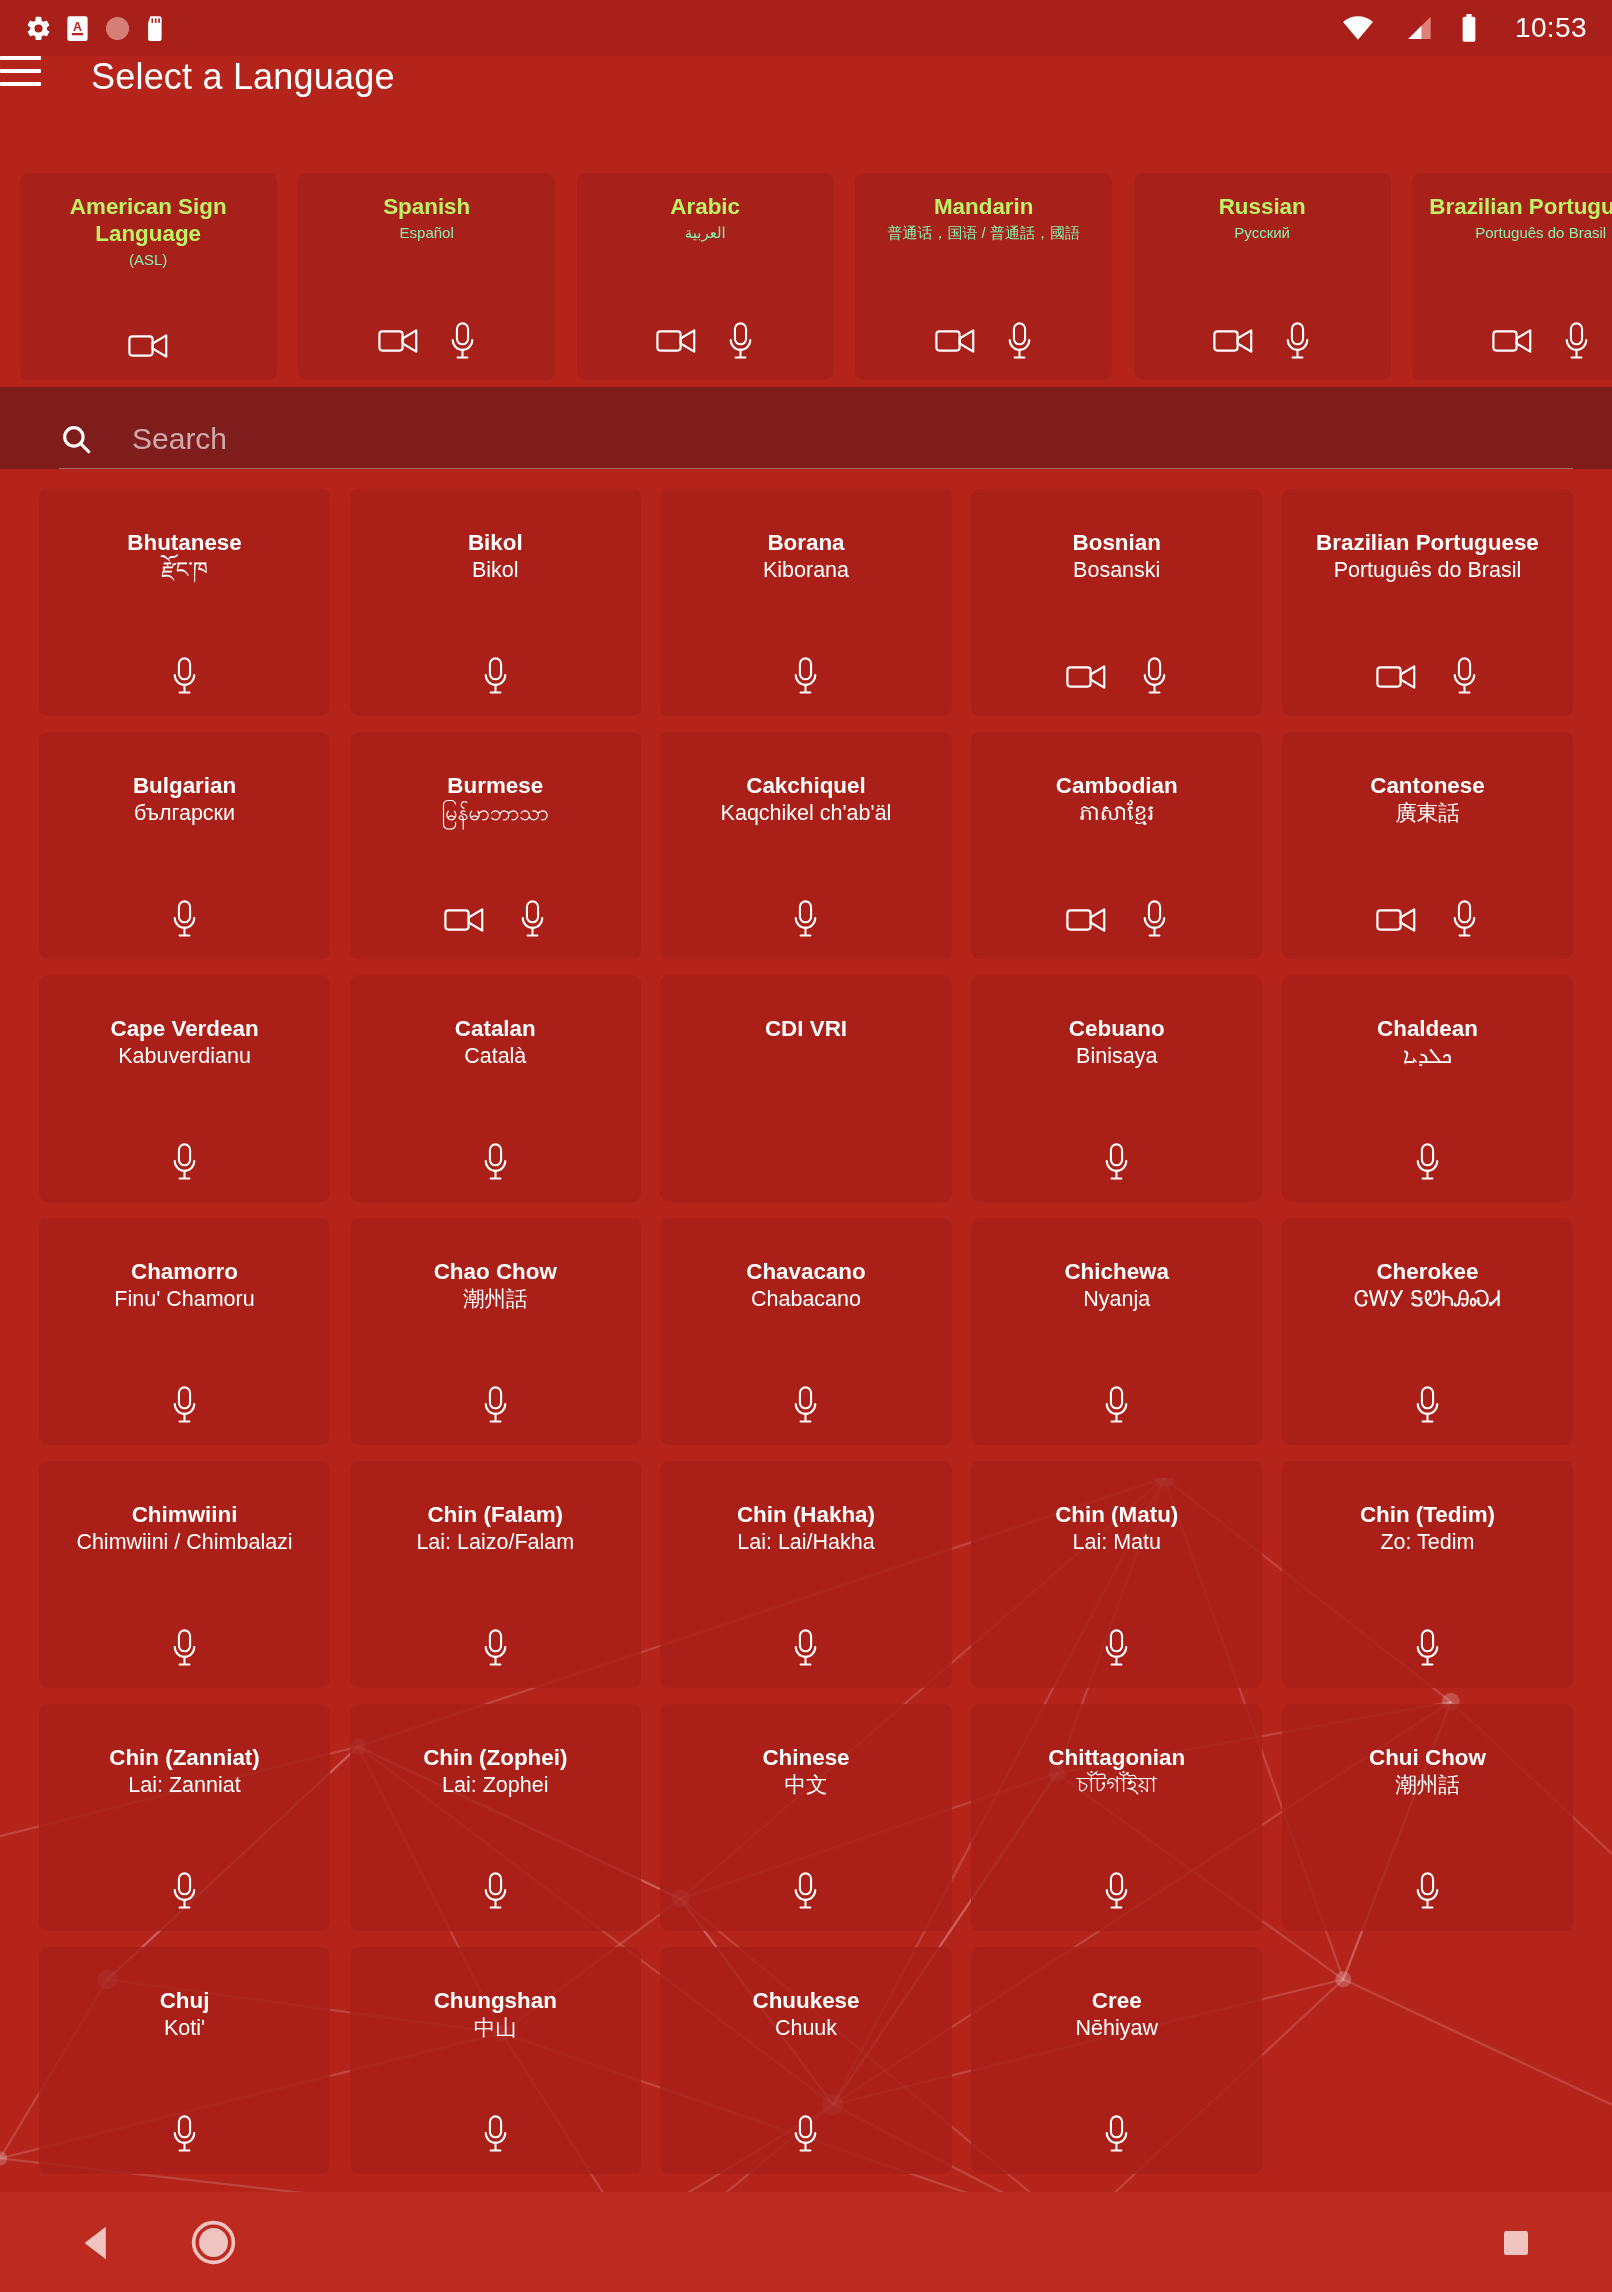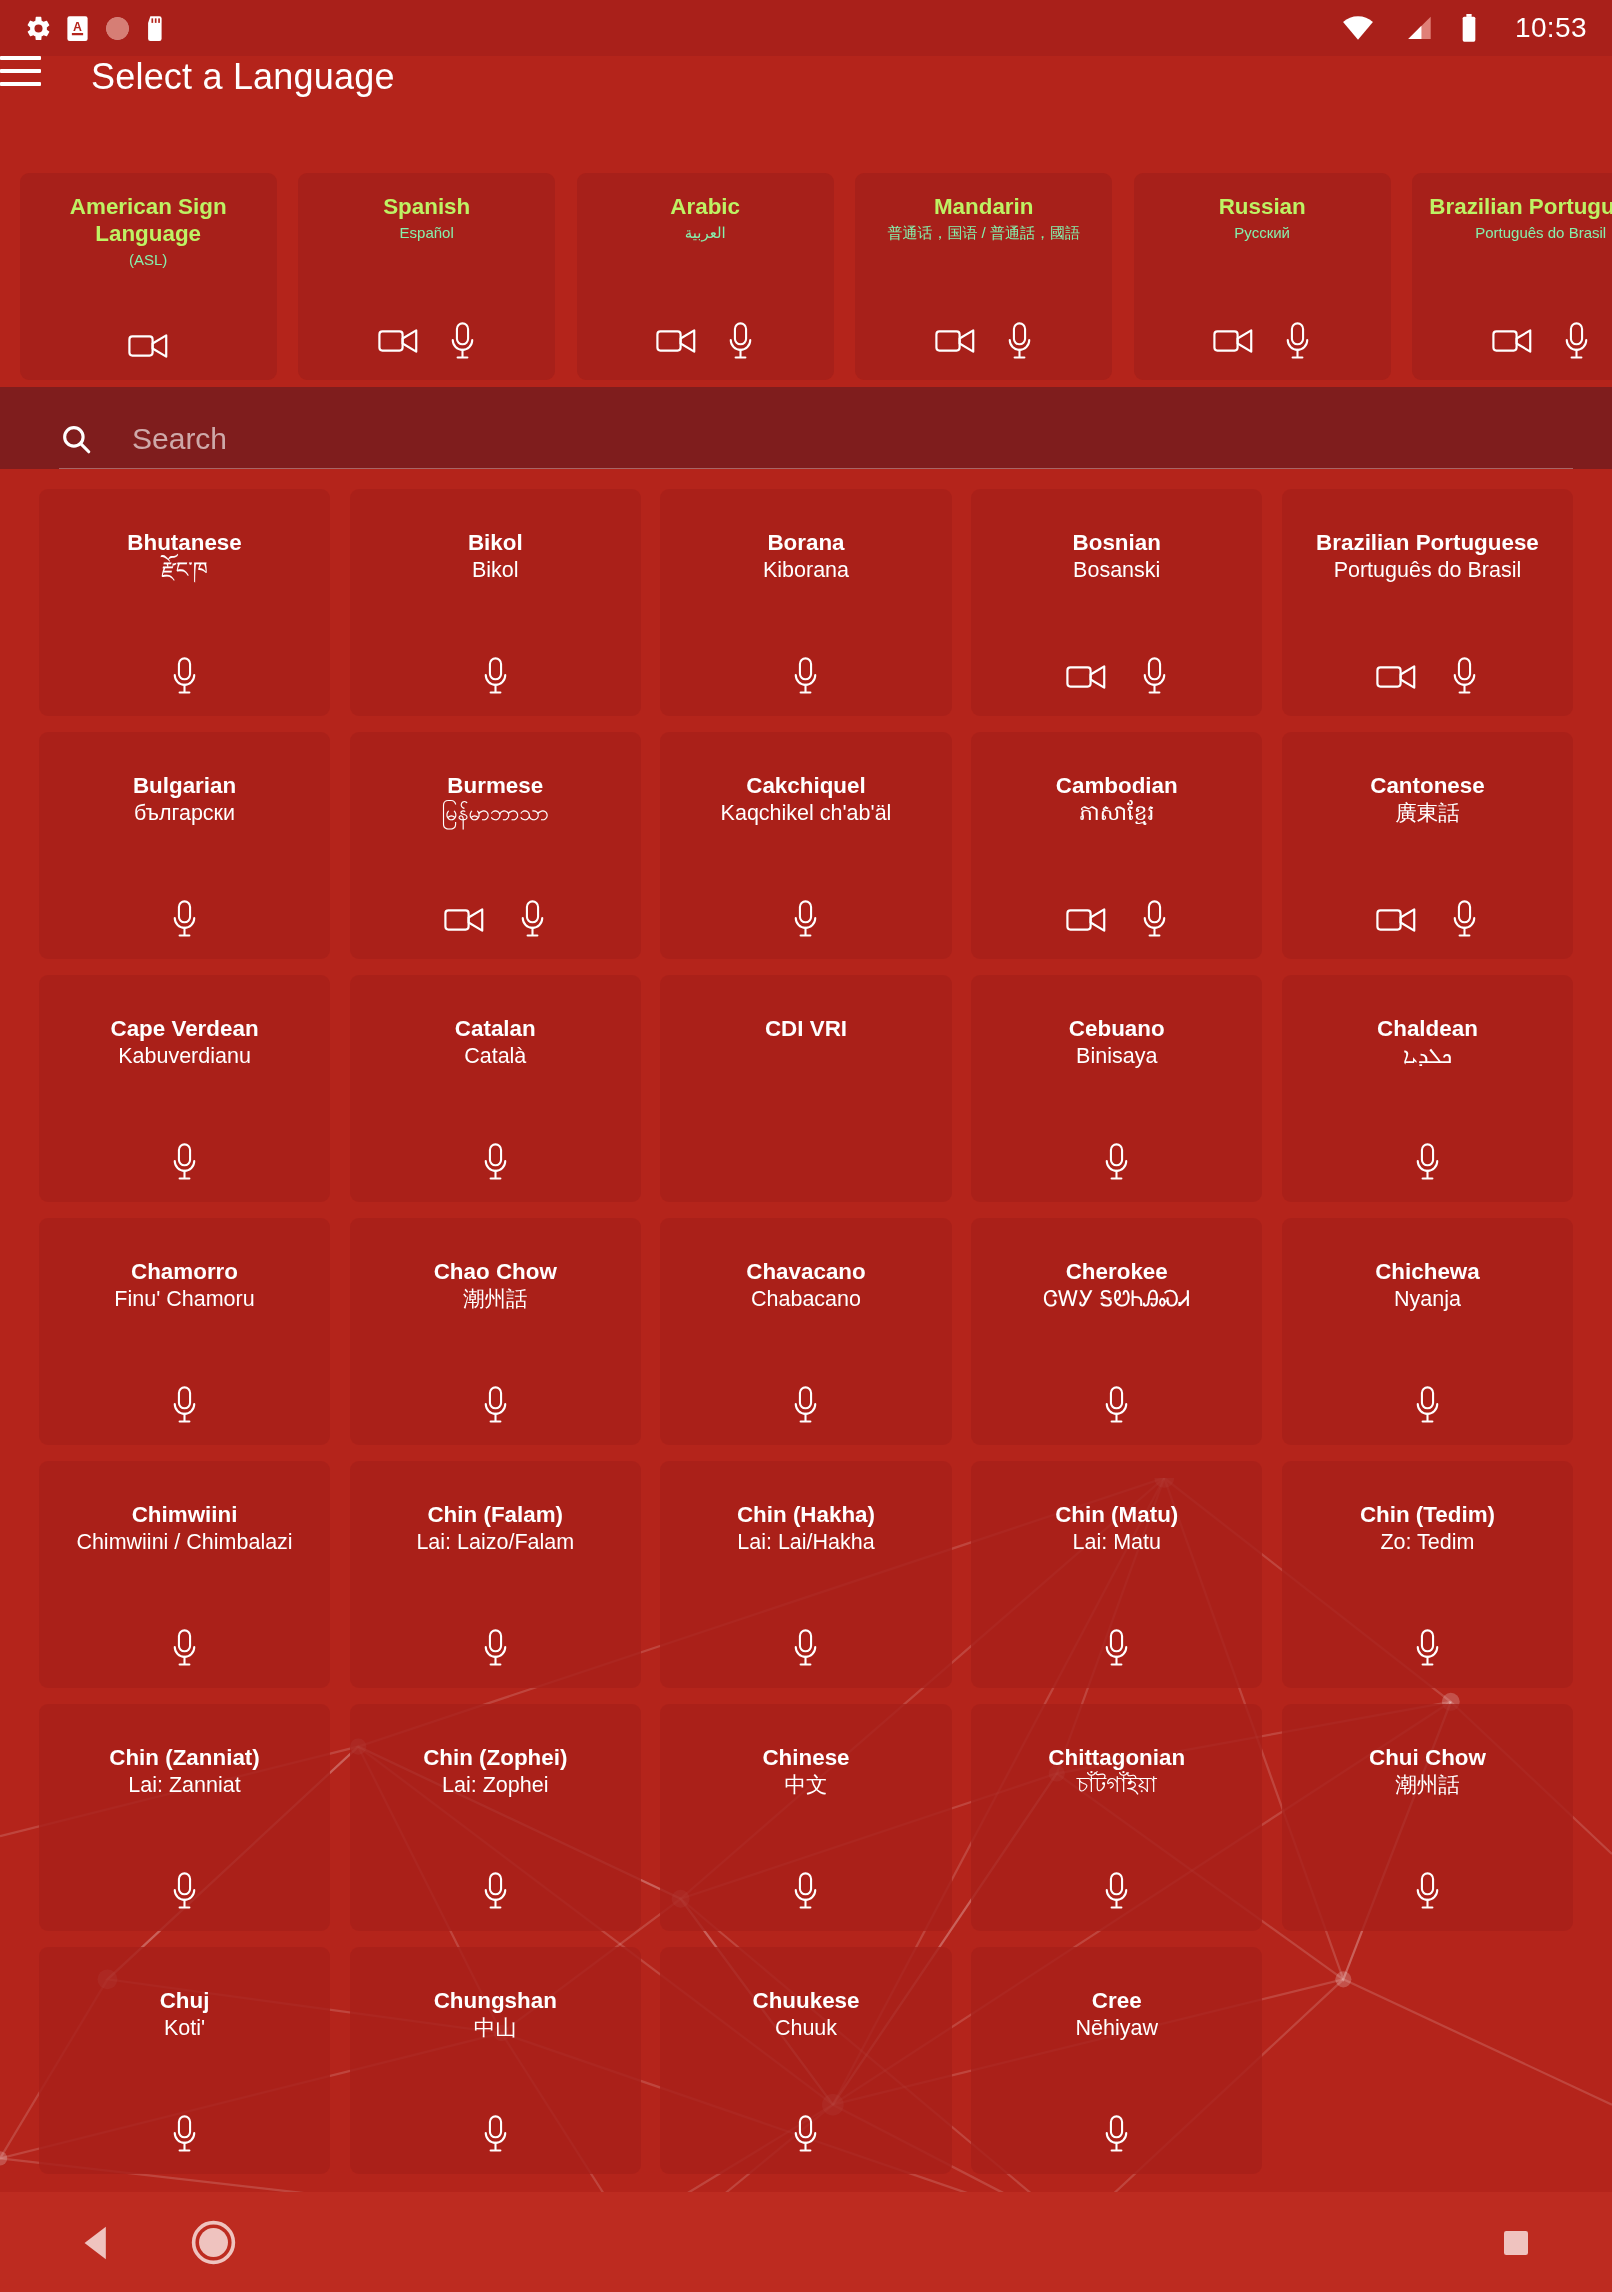--- a/index.html
+++ b/index.html
@@ -589,34 +589,34 @@
         <div class="lang-icons">
           <svg class="ic" width="27" height="39" viewBox="0 0 18 28" fill="none" stroke="#fff" stroke-width="1.5">
             <rect x="5" y="1" width="8" height="15" rx="4"></rect>
             <path d="M2 13a7 7 0 0 0 14 0" stroke-linecap="round"></path>
             <line x1="9" y1="20" x2="9" y2="25" stroke-linecap="round"></line>
             <line x1="5.5" y1="25.5" x2="12.5" y2="25.5" stroke-linecap="round"></line>
           </svg>
         </div>
       </div>
       <div class="lang-card">
+        <div class="lang-name">Chichewa</div>
+        <div class="lang-native">Nyanja</div>
+        <div class="lang-icons">
+          <svg class="ic" width="27" height="39" viewBox="0 0 18 28" fill="none" stroke="#fff" stroke-width="1.5">
+            <rect x="5" y="1" width="8" height="15" rx="4"></rect>
+            <path d="M2 13a7 7 0 0 0 14 0" stroke-linecap="round"></path>
+            <line x1="9" y1="20" x2="9" y2="25" stroke-linecap="round"></line>
+            <line x1="5.5" y1="25.5" x2="12.5" y2="25.5" stroke-linecap="round"></line>
+          </svg>
+        </div>
+      </div>
+      <div class="lang-card">
         <div class="lang-name">Cherokee</div>
         <div class="lang-native">ᏣᎳᎩ ᎦᏬᏂᎯᏍᏗ</div>
-        <div class="lang-icons">
-          <svg class="ic" width="27" height="39" viewBox="0 0 18 28" fill="none" stroke="#fff" stroke-width="1.5">
-            <rect x="5" y="1" width="8" height="15" rx="4"></rect>
-            <path d="M2 13a7 7 0 0 0 14 0" stroke-linecap="round"></path>
-            <line x1="9" y1="20" x2="9" y2="25" stroke-linecap="round"></line>
-            <line x1="5.5" y1="25.5" x2="12.5" y2="25.5" stroke-linecap="round"></line>
-          </svg>
-        </div>
-      </div>
-      <div class="lang-card">
-        <div class="lang-name">Chichewa</div>
-        <div class="lang-native">Nyanja</div>
         <div class="lang-icons">
           <svg class="ic" width="27" height="39" viewBox="0 0 18 28" fill="none" stroke="#fff" stroke-width="1.5">
             <rect x="5" y="1" width="8" height="15" rx="4"></rect>
             <path d="M2 13a7 7 0 0 0 14 0" stroke-linecap="round"></path>
             <line x1="9" y1="20" x2="9" y2="25" stroke-linecap="round"></line>
             <line x1="5.5" y1="25.5" x2="12.5" y2="25.5" stroke-linecap="round"></line>
           </svg>
         </div>
       </div>
       <div class="lang-card">

